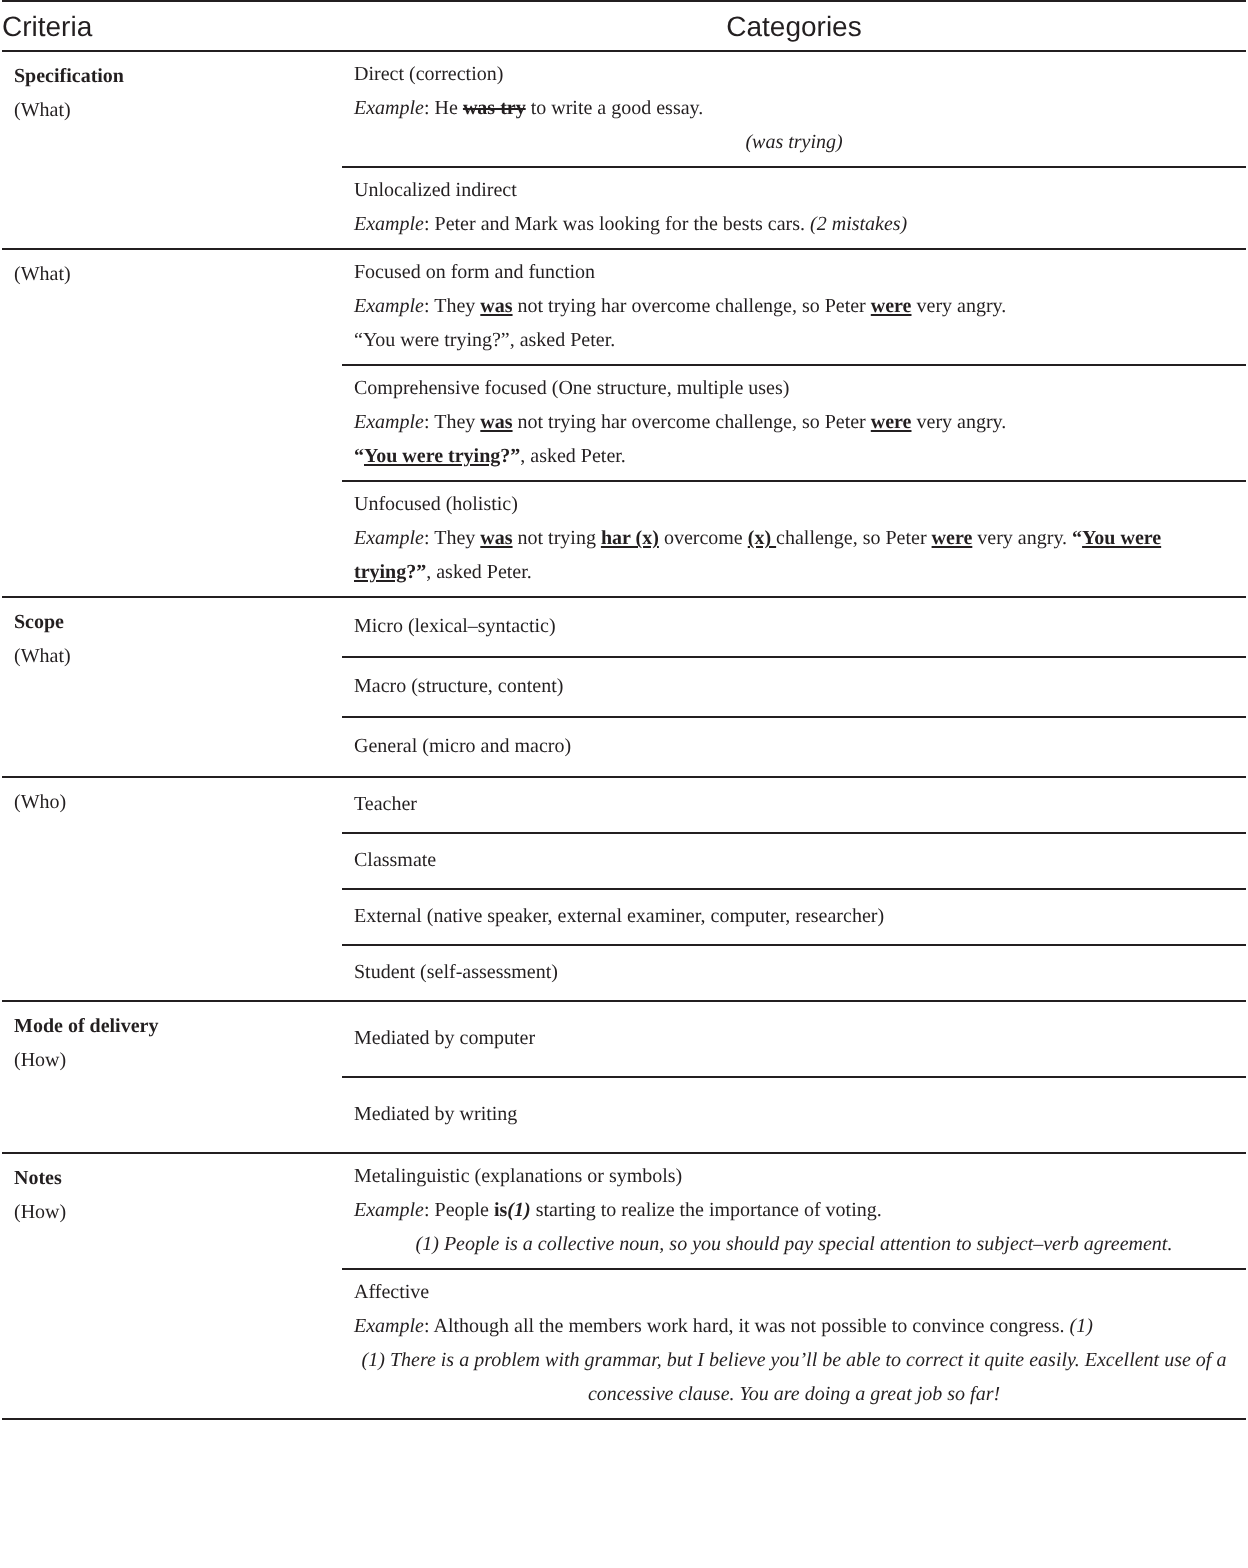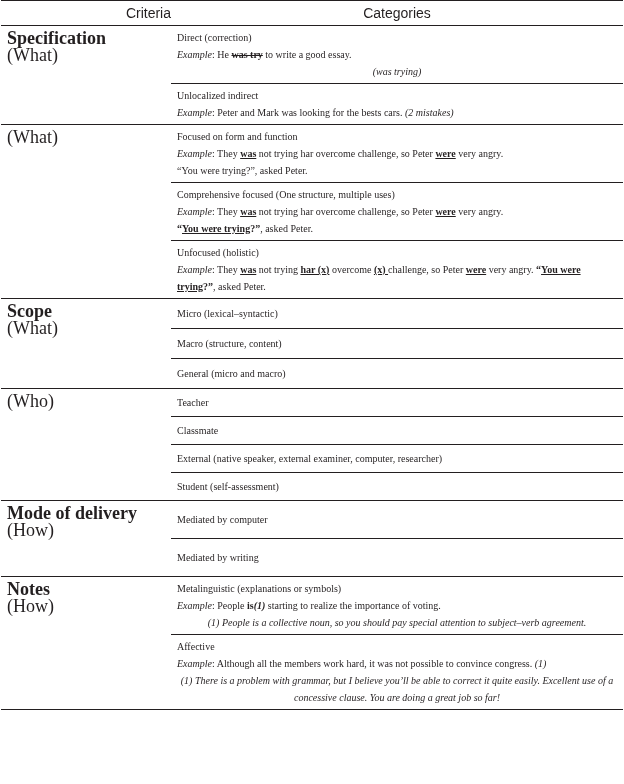--- a/index.html
+++ b/index.html
@@ -1,22 +1,22 @@
 <!DOCTYPE html>
 <html><head>
 <meta charset="utf-8">
 <style>
   html, body { margin: 0; padding: 0; background: #ffffff; }
   body { width: 624px; height: 784px; overflow: hidden; font-family: "Liberation Serif", "DejaVu Serif", serif; color: #231f20; }
   .table { position: relative; width: 622px; margin-left: 1px; }
   .hdr { display: flex; border-top: 1.5px solid #231f20; border-bottom: 1.5px solid #231f20; height: 24px; align-items: center; font-family: "Liberation Sans", "DejaVu Sans", sans-serif; font-size: 14px; }
-  .hdr .c1 { width: 170px; text-align: right; }
+  .hdr .c1 { width: 170px; text-align: left; }
   .hdr .c2 { flex: 1; text-align: center; }
   .group { display: flex; border-bottom: 1.5px solid #231f20; }
-  .crit { width: 170px; padding: 4px 0 0 6px; box-sizing: border-box; font-size: 18px; line-height: 17px; }
+  .crit { width: 170px; padding: 4px 0 0 6px; box-sizing: border-box; font-size: 10px; line-height: 17px; }
   .crit .name { font-weight: bold; }
   .cats { flex: 1; }
   .cat { padding: 3px 6px 3px 6px; font-size: 10px; line-height: 17px; border-bottom: 1px solid #231f20; }
   .cat:last-child { border-bottom: none; }
   .cat.pad { padding-top: 6px; padding-bottom: 6px; }
   .cat.tall { padding-top: 10px; padding-bottom: 10px; }
   .ex-label { font-style: italic; margin-top: 10px; }
   .b { font-weight: bold; }
   .u { font-weight: bold; text-decoration: underline; }
   .s { font-weight: bold; text-decoration: line-through; margin-top: 12px; }

